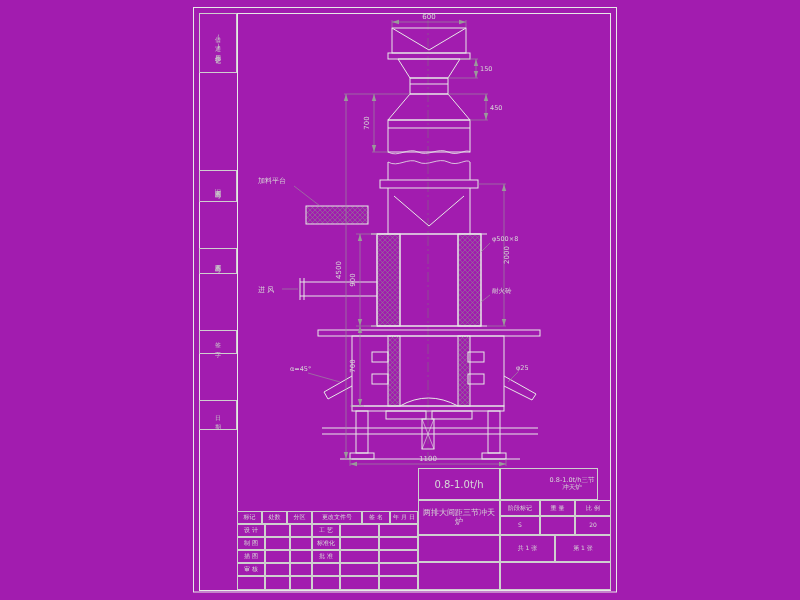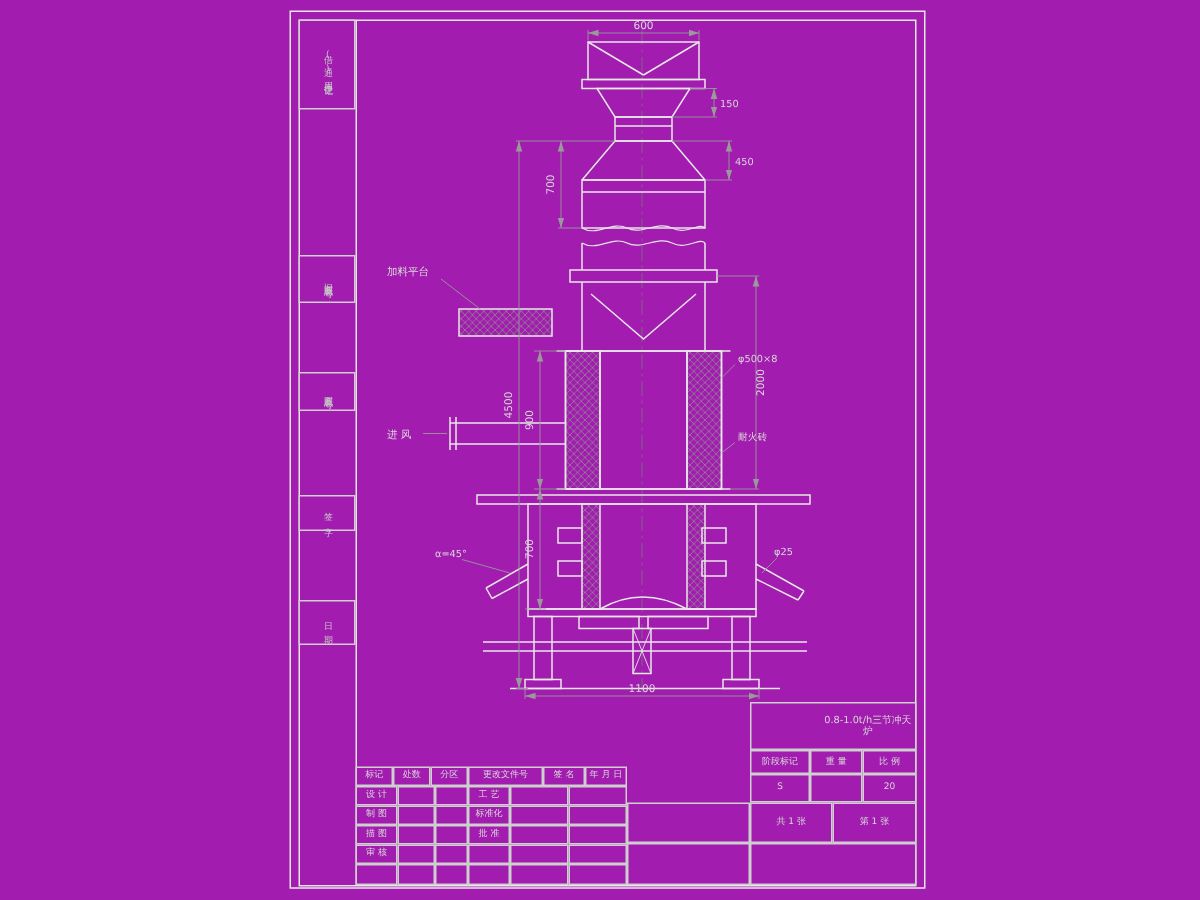--- a/index.html
+++ b/index.html
@@ -158,21 +158,23 @@
       <text x="290" y="371" font-size="6.5">α=45°</text>
     </g>
   </svg>
 
   <div class="mb" style="left:199px;top:13px;width:38px;height:60px;">借(通)用件登记</div>
   <div class="mb" style="left:199px;top:170px;width:38px;height:32px;">旧底图总号</div>
   <div class="mb" style="left:199px;top:248px;width:38px;height:26px;">底图总号</div>
   <div class="mb" style="left:199px;top:330px;width:38px;height:24px;">签 字</div>
   <div class="mb" style="left:199px;top:400px;width:38px;height:30px;">日 期</div>
 
-  <div class="tb" style="left:500px;top:468px;width:111px;height:32px;font-size:6.5px;padding-left:46px;">0.8-1.0t/h三节冲天炉</div>
+  <div class="tb" style="left:418px;top:468px;width:82px;height:32px;font-size:10px;">0.8-1.0t/h</div>
+  <div class="tb" style="left:500px;top:468px;width:98px;height:32px;font-size:6.5px;padding-left:46px;">0.8-1.0t/h三节冲天炉</div>
+  <div class="tb" style="left:418px;top:500px;width:82px;height:35px;font-size:8px;padding:2px;">两排大间距三节冲天炉</div>
   <div class="tb" style="left:500px;top:500px;width:40px;height:16px;">阶段标记</div>
   <div class="tb" style="left:540px;top:500px;width:35px;height:16px;">重 量</div>
   <div class="tb" style="left:575px;top:500px;width:36px;height:16px;">比 例</div>
   <div class="tb" style="left:500px;top:516px;width:40px;height:19px;">S</div>
   <div class="tb" style="left:540px;top:516px;width:35px;height:19px;"></div>
   <div class="tb" style="left:575px;top:516px;width:36px;height:19px;">20</div>
   <div class="tb" style="left:418px;top:535px;width:82px;height:27px;"></div>
   <div class="tb" style="left:500px;top:535px;width:55px;height:27px;">共 1 张</div>
   <div class="tb" style="left:555px;top:535px;width:56px;height:27px;">第 1 张</div>
   <div class="tb" style="left:418px;top:562px;width:82px;height:28px;"></div>

